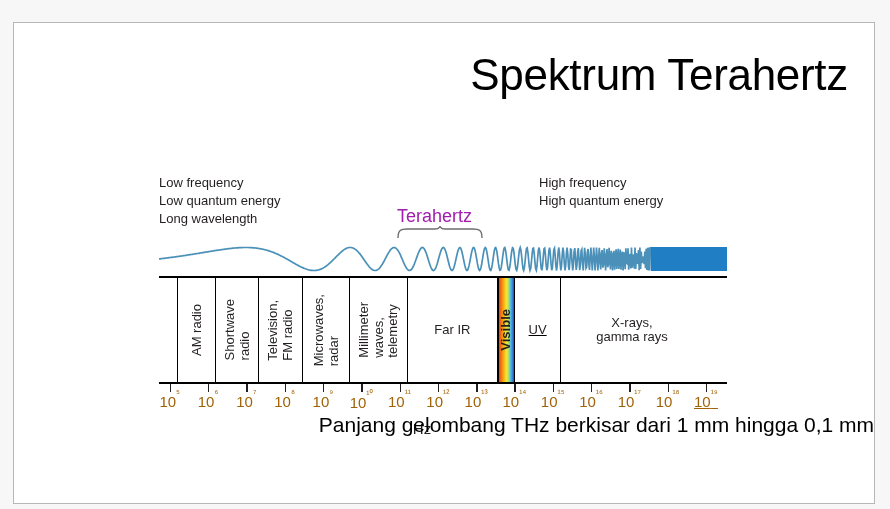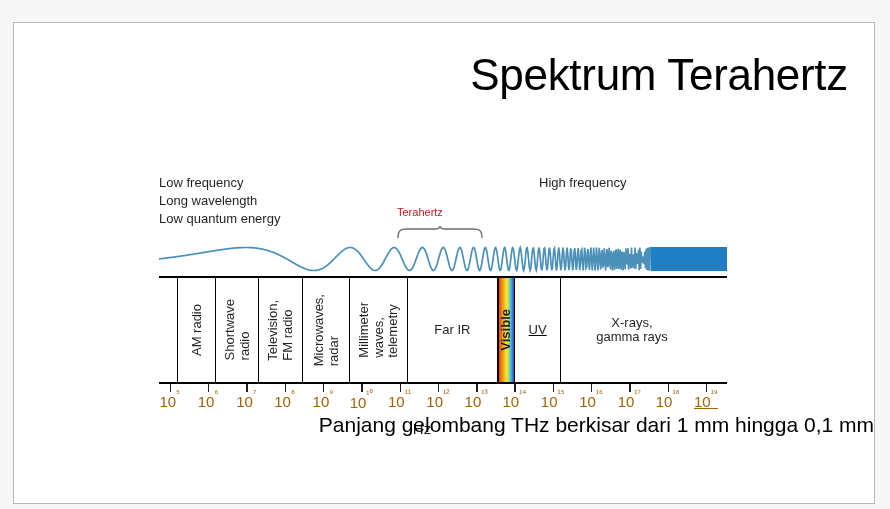--- a/index.html
+++ b/index.html
@@ -43,22 +43,22 @@
     line-height:18px;
     color:#231f20;
     white-space:nowrap;
   }
   #annot-left{left:20px;top:26px;}
   #annot-right{left:400px;top:26px;}
 
   #thz-label{
     position:absolute;
     left:258px;top:58px;
-    font-size:11px;
-    color:#b91c1c;
+    font-size:18px;
+    color:#a21caf;
     white-space:nowrap;
   }
   #thz-bracket{
     position:absolute;
     left:258px;top:78px;
     width:86px;height:13px;
   }
 
   
   #wave{
@@ -161,26 +161,27 @@
 <body>
 
 <div id="slide">
 
   <div id="title">Spektrum Terahertz</div>
 
   <div id="figure">
 
     <div class="annot" id="annot-left">
       <div>Low frequency</div>
+      <div>Low quantum energy</div>
       <div>Long wavelength</div>
-      <div>Low quantum energy</div>
     </div>
 
     <div class="annot" id="annot-right">
       <div>High frequency</div>
+      <div>High quantum energy</div>
     </div>
 
     <div id="thz-label">Terahertz</div>
     <svg id="thz-bracket" viewBox="0 0 86 13" preserveAspectRatio="none">
       <path d="M1,12 C1,4 4,3 10,3 L38,3 C42,3 42,2 43,0.5 C44,2 44,3 48,3 L76,3 C82,3 85,4 85,12" fill="none" stroke="#6d6e71" stroke-width="1.4"></path>
     </svg>
 
     <svg id="wave" viewBox="0 0 568 38" preserveAspectRatio="none">
       <path id="wavepath" fill="none" stroke="#4a90b8" stroke-width="1.7" stroke-linecap="round" d="M0.0,18.9 L0.7,18.8 L1.4,18.8 L2.1,18.7 L2.8,18.6 L3.5,18.5 L4.2,18.4 L4.9,18.3 L5.6,18.3 L6.3,18.2 L7.0,18.1 L7.7,18.0 L8.4,17.9 L9.1,17.8 L9.8,17.7 L10.5,17.6 L11.2,17.5 L11.9,17.4 L12.6,17.4 L13.3,17.3 L14.0,17.2 L14.7,17.1 L15.4,17.0 L16.1,16.9 L16.8,16.8 L17.5,16.7 L18.2,16.6 L18.9,16.5 L19.6,16.4 L20.3,16.3 L21.0,16.2 L21.7,16.1 L22.4,16.0 L23.1,15.9 L23.8,15.8 L24.5,15.7 L25.2,15.6 L25.9,15.5 L26.6,15.4 L27.3,15.3 L28.0,15.1 L28.7,15.0 L29.4,14.9 L30.1,14.8 L30.8,14.7 L31.5,14.6 L32.2,14.5 L32.9,14.4 L33.6,14.3 L34.3,14.2 L35.0,14.0 L35.7,13.9 L36.4,13.8 L37.1,13.7 L37.8,13.6 L38.5,13.5 L39.2,13.4 L39.9,13.3 L40.6,13.1 L41.3,13.0 L42.0,12.9 L42.7,12.8 L43.4,12.7 L44.1,12.6 L44.8,12.4 L45.5,12.3 L46.2,12.2 L46.9,12.1 L47.6,12.0 L48.3,11.9 L49.0,11.8 L49.7,11.6 L50.4,11.5 L51.1,11.4 L51.8,11.3 L52.5,11.2 L53.2,11.1 L53.9,11.0 L54.6,10.8 L55.3,10.7 L56.0,10.6 L56.7,10.5 L57.4,10.4 L58.1,10.3 L58.8,10.2 L59.5,10.1 L60.2,10.0 L60.9,9.9 L61.6,9.8 L62.3,9.7 L63.0,9.6 L63.7,9.5 L64.4,9.4 L65.1,9.3 L65.8,9.2 L66.5,9.1 L67.2,9.0 L67.9,8.9 L68.6,8.8 L69.3,8.7 L70.0,8.6 L70.7,8.6 L71.4,8.5 L72.1,8.4 L72.8,8.3 L73.5,8.2 L74.2,8.2 L74.9,8.1 L75.6,8.0 L76.3,8.0 L77.0,7.9 L77.7,7.9 L78.4,7.8 L79.1,7.8 L79.8,7.7 L80.5,7.7 L81.2,7.6 L81.9,7.6 L82.6,7.6 L83.3,7.6 L84.0,7.5 L84.7,7.5 L85.4,7.5 L86.1,7.5 L86.8,7.5 L87.5,7.5 L88.2,7.5 L88.9,7.5 L89.6,7.5 L90.3,7.6 L91.0,7.6 L91.7,7.6 L92.4,7.7 L93.1,7.7 L93.8,7.8 L94.5,7.8 L95.2,7.9 L95.9,7.9 L96.6,8.0 L97.3,8.1 L98.0,8.2 L98.7,8.3 L99.4,8.4 L100.1,8.5 L100.8,8.6 L101.5,8.8 L102.2,8.9 L102.9,9.0 L103.6,9.2 L104.3,9.3 L105.0,9.5 L105.7,9.7 L106.4,9.8 L107.1,10.0 L107.8,10.2 L108.5,10.4 L109.2,10.6 L109.9,10.9 L110.6,11.1 L111.3,11.3 L112.0,11.6 L112.7,11.8 L113.4,12.1 L114.1,12.3 L114.8,12.6 L115.5,12.9 L116.2,13.2 L116.9,13.5 L117.6,13.8 L118.3,14.1 L119.0,14.4 L119.7,14.7 L120.4,15.1 L121.1,15.4 L121.8,15.8 L122.5,16.1 L123.2,16.5 L123.9,16.8 L124.6,17.2 L125.3,17.6 L126.0,18.0 L126.7,18.4 L127.4,18.8 L128.1,19.1 L128.8,19.5 L129.5,19.9 L130.2,20.3 L130.9,20.7 L131.6,21.2 L132.3,21.6 L133.0,22.0 L133.7,22.4 L134.4,22.8 L135.1,23.2 L135.8,23.6 L136.5,24.0 L137.2,24.4 L137.9,24.8 L138.6,25.1 L139.3,25.5 L140.0,25.9 L140.7,26.3 L141.4,26.6 L142.1,27.0 L142.8,27.3 L143.5,27.6 L144.2,27.9 L144.9,28.2 L145.6,28.5 L146.3,28.8 L147.0,29.0 L147.7,29.3 L148.4,29.5 L149.1,29.7 L149.8,29.9 L150.5,30.0 L151.2,30.2 L151.9,30.3 L152.6,30.4 L153.3,30.4 L154.0,30.5 L154.7,30.5 L155.4,30.5 L156.1,30.5 L156.8,30.4 L157.5,30.3 L158.2,30.2 L158.9,30.0 L159.6,29.9 L160.3,29.7 L161.0,29.4 L161.7,29.2 L162.4,28.9 L163.1,28.5 L163.8,28.2 L164.5,27.8 L165.2,27.4 L165.9,26.9 L166.6,26.5 L167.3,26.0 L168.0,25.4 L168.7,24.9 L169.4,24.3 L170.1,23.7 L170.8,23.1 L171.5,22.5 L172.2,21.8 L172.9,21.1 L173.6,20.4 L174.3,19.7 L175.0,19.0 L175.7,18.3 L176.4,17.6 L177.1,16.9 L177.8,16.2 L178.5,15.5 L179.2,14.8 L179.9,14.1 L180.6,13.4 L181.3,12.8 L182.0,12.1 L182.7,11.5 L183.4,11.0 L184.1,10.4 L184.8,9.9 L185.5,9.4 L186.2,9.0 L186.9,8.6 L187.6,8.3 L188.3,8.0 L189.0,7.8 L189.7,7.6 L190.4,7.5 L191.1,7.5 L191.8,7.5 L192.5,7.6 L193.2,7.8 L193.9,8.0 L194.6,8.3 L195.3,8.7 L196.0,9.1 L196.7,9.6 L197.4,10.2 L198.1,10.8 L198.8,11.5 L199.5,12.2 L200.2,13.1 L200.9,13.9 L201.6,14.8 L202.3,15.7 L203.0,16.7 L203.7,17.7 L204.4,18.7 L205.1,19.7 L205.8,20.8 L206.5,21.8 L207.2,22.8 L207.9,23.8 L208.6,24.7 L209.3,25.6 L210.0,26.5 L210.7,27.3 L211.4,28.0 L212.1,28.7 L212.8,29.2 L213.5,29.7 L214.2,30.1 L214.9,30.3 L215.6,30.5 L216.3,30.5 L217.0,30.4 L217.7,30.2 L218.4,29.8 L219.1,29.4 L219.8,28.8 L220.5,28.1 L221.2,27.3 L221.9,26.3 L222.6,25.3 L223.3,24.2 L224.0,23.0 L224.7,21.8 L225.4,20.5 L226.1,19.1 L226.8,17.8 L227.5,16.5 L228.2,15.2 L228.9,13.9 L229.6,12.7 L230.3,11.6 L231.0,10.5 L231.7,9.6 L232.4,8.9 L233.1,8.3 L233.8,7.8 L234.5,7.6 L235.2,7.5 L235.9,7.6 L236.6,7.9 L237.3,8.5 L238.0,9.2 L238.7,10.1 L239.4,11.1 L240.1,12.3 L240.8,13.7 L241.5,15.2 L242.2,16.8 L242.9,18.4 L243.6,20.0 L244.3,21.7 L245.0,23.3 L245.7,24.8 L246.4,26.2 L247.1,27.5 L247.8,28.5 L248.5,29.4 L249.2,30.0 L249.9,30.4 L250.6,30.5 L251.3,30.3 L252.0,29.8 L252.7,29.1 L253.4,28.0 L254.1,26.8 L254.8,25.3 L255.5,23.6 L256.2,21.7 L256.9,19.8 L257.6,17.9 L258.3,15.9 L259.0,14.0 L259.7,12.3 L260.4,10.8 L261.1,9.5 L261.8,8.5 L262.5,7.8 L263.2,7.5 L263.9,7.6 L264.6,8.1 L265.3,9.0 L266.0,10.2 L266.7,11.8 L267.4,13.6 L268.1,15.7 L268.8,17.9 L269.5,20.2 L270.2,22.4 L270.9,24.6 L271.6,26.5 L272.3,28.1 L273.0,29.4 L273.7,30.2 L274.4,30.5 L275.1,30.3 L275.8,29.6 L276.5,28.4 L277.2,26.7 L277.9,24.7 L278.6,22.4 L279.3,19.8 L280.0,17.3 L280.7,14.7 L281.4,12.4 L282.1,10.4 L282.8,8.9 L283.5,7.9 L284.2,7.5 L284.9,7.8 L285.6,8.7 L286.3,10.2 L287.0,12.3 L287.7,14.8 L288.4,17.6 L289.1,20.5 L289.8,23.3 L290.5,25.9 L291.2,28.0 L291.9,29.6 L292.6,30.4 L293.3,30.4 L294.0,29.6 L294.7,28.0 L295.4,25.8 L296.1,23.0 L296.8,19.9 L297.5,16.7 L298.2,13.6 L298.9,11.0 L299.6,9.0 L300.3,7.8 L301.0,7.5 L301.7,8.3 L302.4,10.0 L303.1,12.5 L303.8,15.6 L304.5,19.1 L305.2,22.6 L305.9,25.7 L306.6,28.3 L307.3,29.9 L308.0,30.5 L308.7,29.9 L309.4,28.1 L310.1,25.4 L310.8,21.9 L311.5,18.1 L312.2,14.4 L312.9,11.1 L313.6,8.8 L314.3,7.6 L315.0,7.8 L315.7,9.3 L316.4,12.1 L317.1,15.8 L317.8,19.9 L318.5,23.9 L319.2,27.3 L319.9,29.6 L320.6,30.5 L321.3,29.8 L322.0,27.5 L322.7,24.0 L323.4,19.7 L324.1,15.3 L324.8,11.4 L325.5,8.6 L326.2,7.5 L326.9,8.2 L327.6,10.7 L328.3,14.6 L329.0,19.2 L329.7,23.9 L330.4,27.7 L331.1,30.0 L331.8,30.4 L332.5,28.6 L333.2,25.0 L333.9,20.3 L334.6,15.2 L335.3,10.9 L336.0,8.1 L336.7,7.6 L337.4,9.4 L338.1,13.2 L338.8,18.4 L339.5,23.7 L340.2,28.0 L340.9,30.3 L341.6,30.0 L342.3,27.2 L343.0,22.4 L343.7,16.7 L344.4,11.6 L345.1,8.2 L345.8,7.6 L346.5,10.0 L347.2,14.7 L347.9,20.6 L348.6,26.1 L349.3,29.7 L350.0,30.3 L350.7,27.7 L351.4,22.5 L352.1,16.2 L352.8,10.7 L353.5,7.7 L354.2,8.3 L354.9,12.2 L355.6,18.4 L356.3,24.8 L357.0,29.3 L357.7,30.4 L358.4,27.5 L359.1,21.7 L359.8,14.8 L360.5,9.4 L361.2,7.5 L361.9,9.9 L362.6,15.8 L363.3,23.0 L364.0,28.7 L364.7,30.5 L365.4,27.6 L366.1,21.1 L366.8,13.7 L367.5,8.5 L368.2,7.9 L368.9,12.2 L369.6,19.6 L370.3,26.8 L371.0,30.4 L371.7,28.6 L372.4,22.2 L373.1,14.1 L373.8,8.5 L374.5,8.1 L375.2,13.4 L375.9,21.6 L376.6,28.5 L377.3,30.3 L378.0,25.9 L378.7,17.5 L379.4,10.0 L380.1,7.6 L380.8,11.9 L381.5,20.5 L382.2,28.3 L382.9,30.3 L383.6,25.3 L384.3,16.2 L385.0,8.9 L385.7,8.2 L386.4,14.8 L387.1,24.3 L387.8,30.2 L388.5,28.2 L389.2,19.6 L389.9,10.5 L390.6,7.6 L391.3,13.3 L392.0,23.4 L392.7,30.1 L393.4,28.1 L394.1,18.8 L394.8,9.6 L395.5,8.1 L396.2,15.8 L396.9,26.3 L397.6,30.5 L398.3,24.5 L399.0,13.6 L399.7,7.5 L400.4,12.1 L401.1,23.2 L401.8,30.3 L402.5,26.5 L403.2,15.2 L403.9,7.7 L404.6,11.6 L405.3,23.2 L406.0,30.4 L406.7,25.4 L407.4,13.4 L408.1,7.5 L408.8,14.4 L409.5,26.6 L410.2,30.0 L410.9,20.6 L411.6,9.2 L412.3,9.6 L413.0,21.6 L413.7,30.4 L414.4,24.8 L415.1,11.7 L415.8,8.1 L416.5,18.9 L417.2,29.9 L417.9,26.0 L418.6,12.4 L419.3,8.1 L420.0,19.3 L420.7,30.1 L421.4,24.6 L422.1,10.7 L422.8,9.3 L423.5,22.8 L424.2,30.4 L424.9,19.9 L425.6,7.9 L426.3,14.0 L427.0,28.3 L427.7,27.1 L428.4,12.0 L429.1,9.0 L429.8,23.5 L430.5,30.0 L431.2,16.7 L431.9,7.6 L432.6,19.6 L433.3,30.5 L434.0,19.5 L434.7,7.5 L435.4,18.0 L436.1,30.5 L436.8,19.8 L437.5,7.5 L438.2,18.9 L438.9,30.5 L439.6,17.6 L440.3,7.7 L441.0,22.4 L441.7,29.5 L442.4,13.1 L443.1,10.1 L443.8,27.6 L444.5,25.1 L445.2,8.3 L445.9,17.1 L446.6,30.5 L447.3,15.8 L448.0,9.1 L448.7,27.2 L449.4,24.4 L450.1,7.7 L450.8,20.4 L451.5,29.4 L452.2,10.8 L452.9,14.4 L453.6,30.5 L454.3,14.9 L455.0,10.8 L455.7,29.8 L456.4,17.9 L457.1,9.3 L457.8,29.0 L458.5,19.2 L459.2,8.9 L459.9,28.9 L460.6,18.7 L461.3,9.5 L462.0,29.7 L462.7,16.2 L463.4,11.6 L464.1,30.5 L464.8,12.2 L465.5,16.1 L466.2,29.3 L466.9,8.3 L467.6,23.2 L468.3,23.8 L469.0,8.3 L469.7,29.6 L470.4,14.1 L471.1,15.9 L471.8,28.5 L472.5,7.5 L473.2,27.6 L473.9,16.5 L474.6,14.6 L475.3,28.6 L476.0,7.5 L476.7,29.0 L477.4,13.1 L478.1,19.5 L478.8,23.8 L479.5,10.1 L480.2,30.1 L480.9,7.6 L481.6,29.0 L482.3,11.6 L483.0,23.2 L483.7,18.3 L484.4,16.5 L485.1,24.2 L485.8,11.6 L486.5,28.1 L487.2,8.8 L487.9,29.9 L488.6,7.7 L489.3,30.4 L490.0,7.5 L490.7,30.5 L491.4,7.5"></path>
       <rect id="waveblock" x="492" y="7" width="76" height="24" fill="#1f7ec4"></rect>

